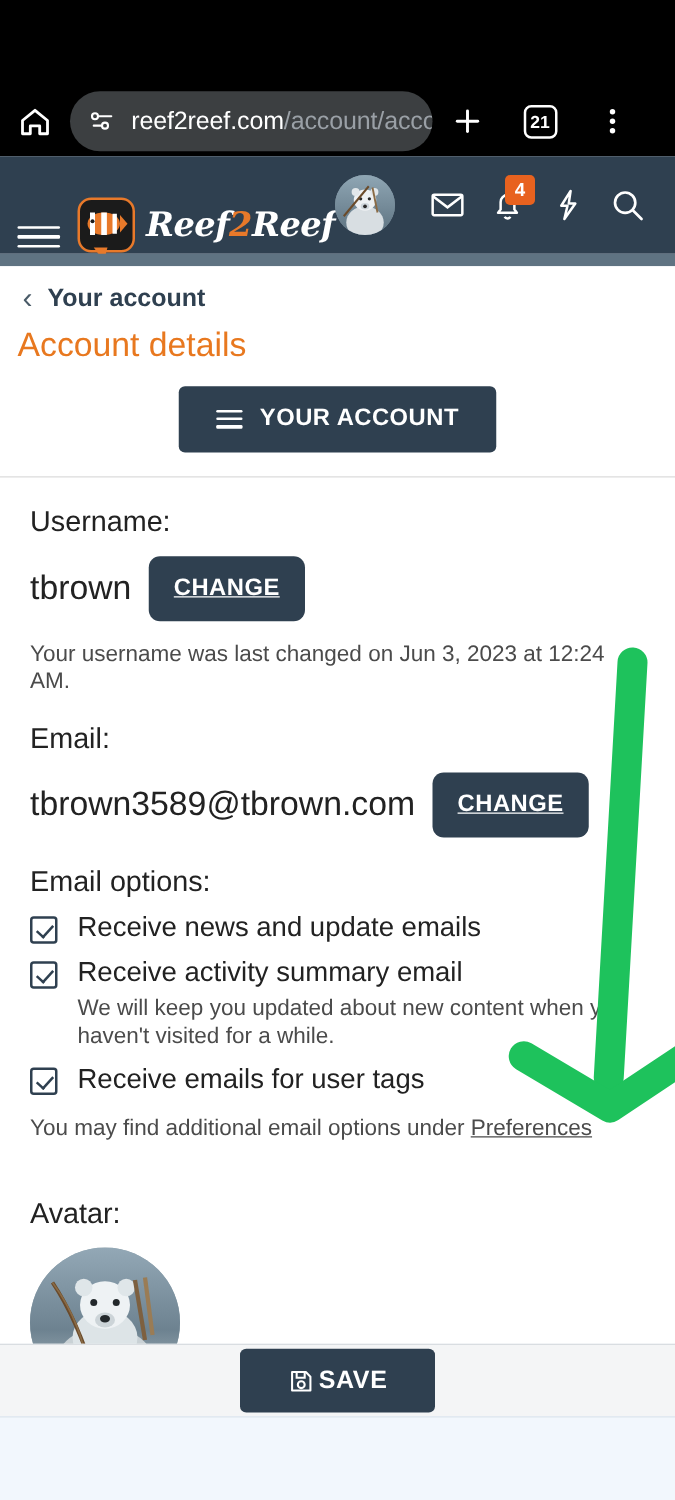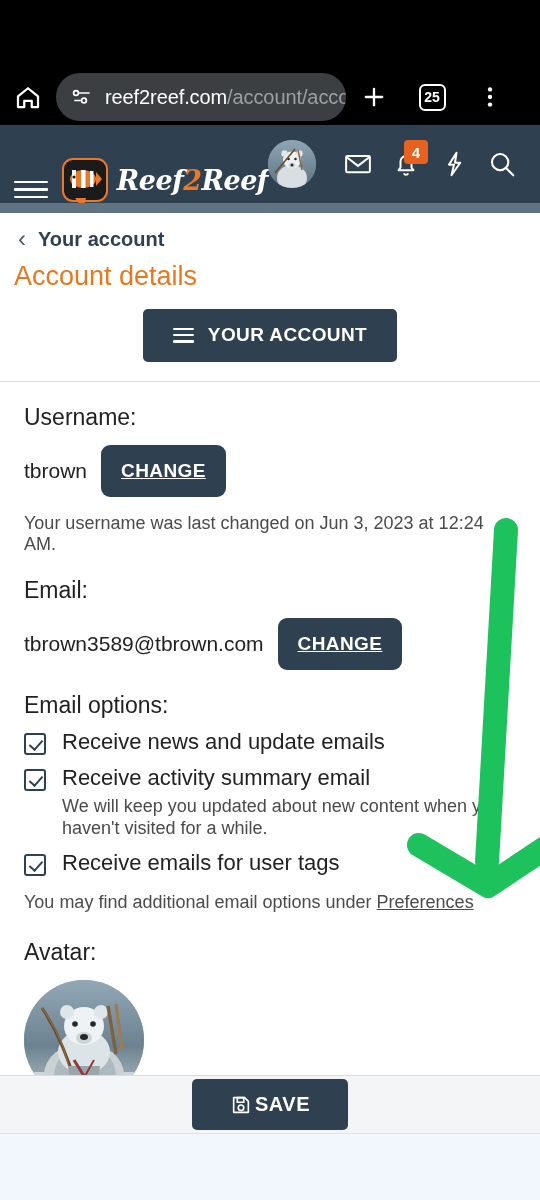--- a/index.html
+++ b/index.html
@@ -150,21 +150,21 @@
 
   .section { padding: 0 24px; }
   .field-label {
     font-size: 23px; color: #222222;
     margin-top: 22px;
   }
   .field-row {
     display: flex; align-items: center;
     margin-top: 14px;
   }
-  .field-value { font-size: 21px; color: #222222; }
+  .field-value { font-size: 27px; color: #222222; }
   .change-btn {
     margin-left: 14px;
     background: #2f4050; color: #ffffff;
     border: none; border-radius: 9px;
     padding: 15px 20px;
     font-size: 19px; font-weight: bold; letter-spacing: 0.4px;
     text-decoration: underline;
     font-family: "Liberation Sans", sans-serif;
     cursor: pointer;
   }
@@ -193,21 +193,21 @@
   .opt-label { font-size: 22px; color: #222222; line-height: 1.15; }
   .opt-sub {
     font-size: 18px; color: #4b4b4b;
     margin: 4px 0 0 38px; line-height: 1.25;
   }
   .note {
     font-size: 18px; color: #4b4b4b;
     margin-top: 16px;
   }
   .note a { color: #4b4b4b; text-decoration: underline; }
-  .avatar-label { font-size: 23px; color: #222222; margin-top: 26px; }
+  .avatar-label { font-size: 23px; color: #222222; margin-top: 44px; }
   .avatar-big {
     width: 120px; height: 120px; border-radius: 50%;
     margin-top: 14px; overflow: hidden; background: #8fa3ad;
   }
 
   
   .save-bar {
     position: absolute; top: 1075px; left: 0;
     width: 540px; height: 59px;
     background: #f4f5f6;
@@ -261,21 +261,21 @@
       </div>
 
       <div class="newtab-btn">
         <svg width="28" height="28" viewBox="0 0 24 24" stroke="#ffffff" stroke-width="2" stroke-linecap="round">
           <line x1="12" y1="5" x2="12" y2="19"></line>
             <line x1="5" y1="12" x2="19" y2="12"></line>
         </svg>
       </div>
 
       <div class="tabs-btn">
-        <div class="tabs-count">25</div>
+        <div class="tabs-count">21</div>
       </div>
 
       <div class="menu-btn">
         <svg width="26" height="26" viewBox="0 0 24 24" fill="#ffffff">
           <circle cx="12" cy="5" r="2"></circle>
             <circle cx="12" cy="12" r="2"></circle>
             <circle cx="12" cy="19" r="2"></circle>
         </svg>
       </div>
     </div>

